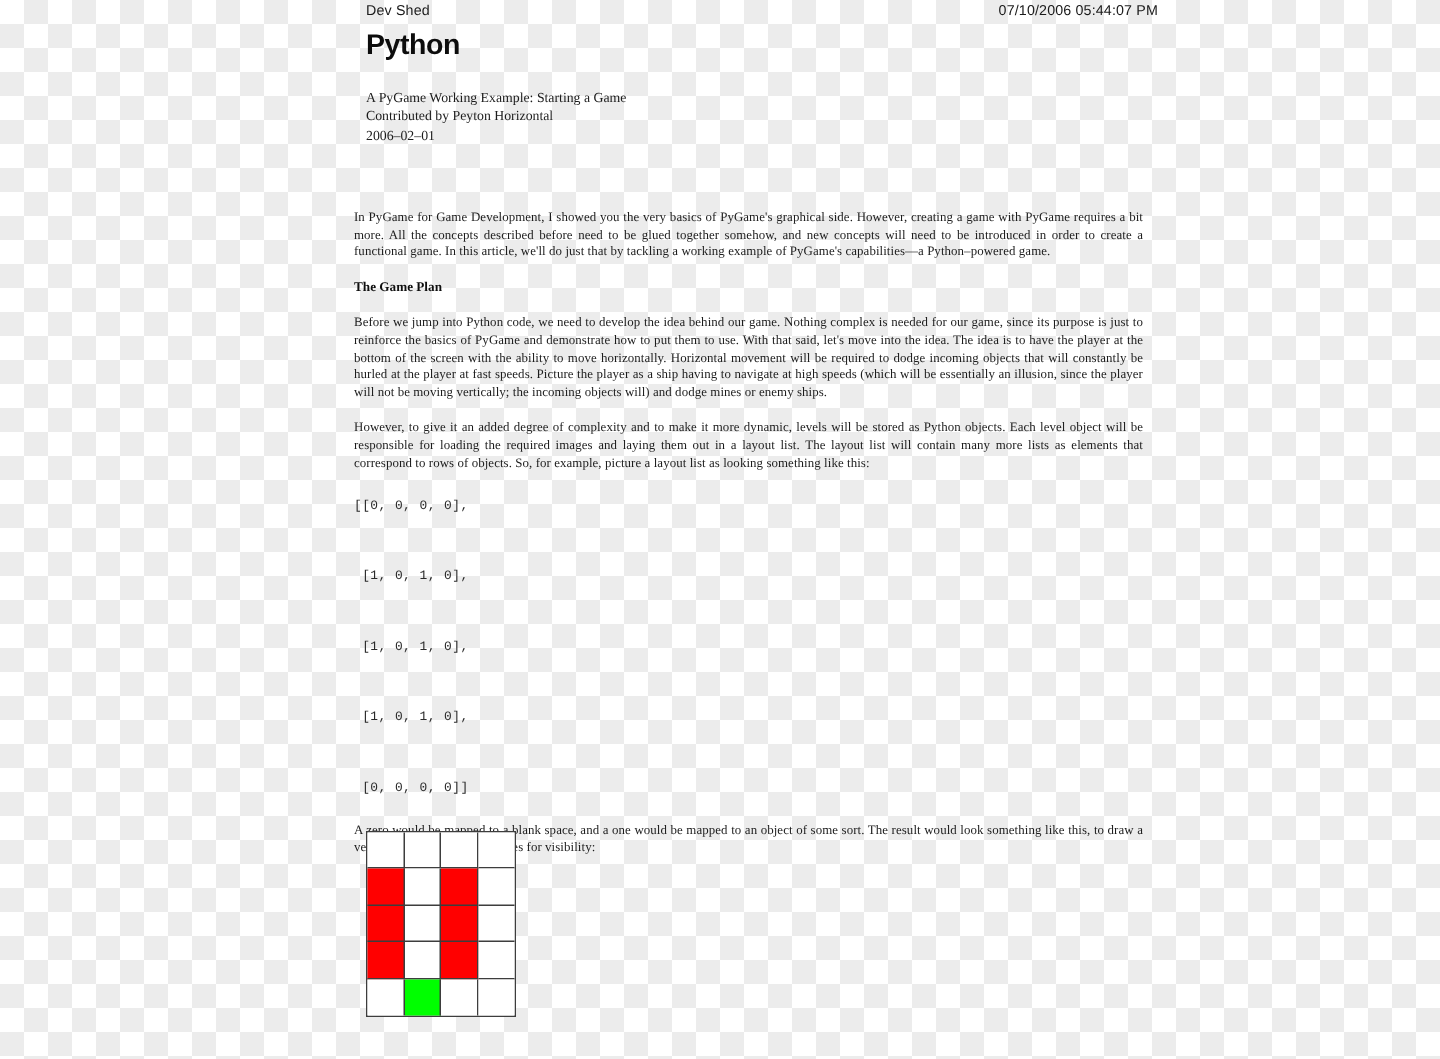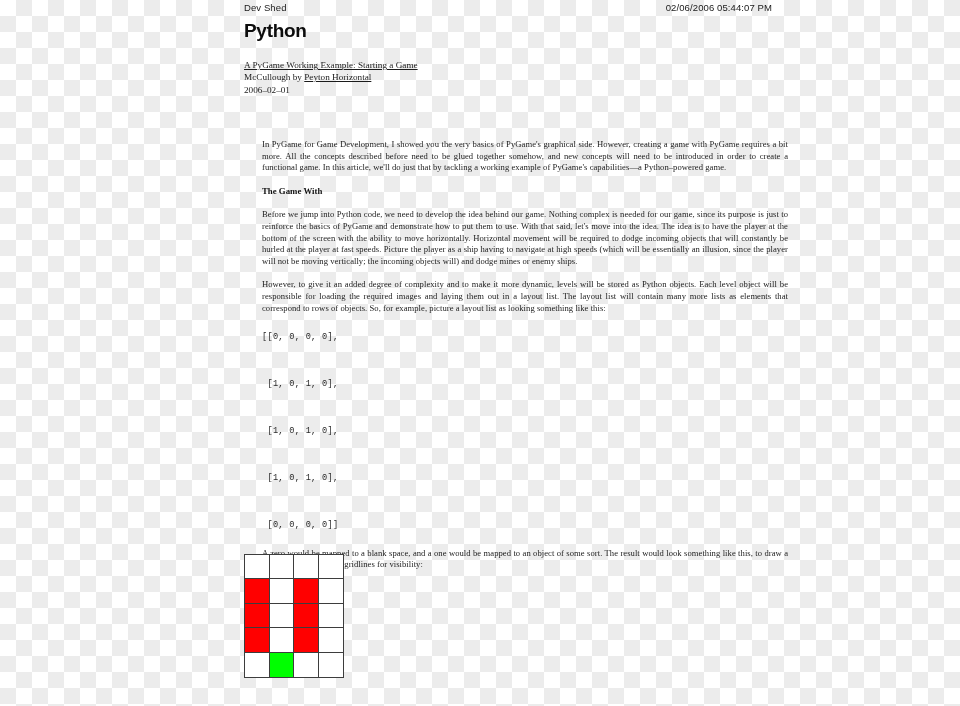--- a/index.html
+++ b/index.html
@@ -67,32 +67,31 @@
     position: absolute;
     left: 216px;
     top: 59px;
     font-size: 9.2px;
     line-height: 12.4px;
     color: #1c1c1c;
   }
   .byline a,
   .byline .ul {
     color: #1c1c1c;
-    text-decoration: underline;
   }
   .byline .article-link {
     display: block;
   }
   .byline .contrib { display: block; }
   .byline .date { display: block; }
 
   
   .content {
     position: absolute;
-    left: 234px;
+    left: 208px;
     top: 139px;
     width: 526px;
   }
   p.body {
     margin: 0 0 12px 0;
     font-size: 8.6px;
     line-height: 11.6px;
     text-align: justify;
     color: #1c1c1c;
     letter-spacing: 0.05px;
@@ -149,34 +148,34 @@
     color: #2a2a2a;
   }
 </style>
 </head>
 <body>
 
 <div id="page">
 
   <div class="run-head">
     <span class="site">Dev Shed</span>
-    <span class="stamp">02/06/2006 05:44:07 PM</span>
+    <span class="stamp">07/10/2006 05:44:07 PM</span>
   </div>
 
   <div class="doc-title">Python</div>
 
   <div class="byline">
     <span class="article-link"><span class="ul">A PyGame Working Example: Starting a Game</span></span>
-    <span class="contrib"><span>McCullough by </span><span class="ul">Peyton Horizontal</span></span>
+    <span class="contrib"><span>Contributed by </span><span class="ul">Peyton Horizontal</span></span>
     <span class="date">2006–02–01</span>
   </div>
 
   <div class="content">
     <p class="body">In PyGame for Game Development, I showed you the very basics of PyGame's graphical side. However, creating a game with PyGame requires a bit more. All the concepts described before need to be glued together somehow, and new concepts will need to be introduced in order to create a functional game. In this article, we'll do just that by tackling a working example of PyGame's capabilities—a Python–powered game.</p>
-    <h2 class="sub">The Game With</h2>
+    <h2 class="sub">The Game Plan</h2>
     <p class="body">Before we jump into Python code, we need to develop the idea behind our game. Nothing complex is needed for our game, since its purpose is just to reinforce the basics of PyGame and demonstrate how to put them to use. With that said, let's move into the idea. The idea is to have the player at the bottom of the screen with the ability to move horizontally. Horizontal movement will be required to dodge incoming objects that will constantly be hurled at the player at fast speeds. Picture the player as a ship having to navigate at high speeds (which will be essentially an illusion, since the player will not be moving vertically; the incoming objects will) and dodge mines or enemy ships.</p>
     <p class="body">However, to give it an added degree of complexity and to make it more dynamic, levels will be stored as Python objects. Each level object will be responsible for loading the required images and laying them out in a layout list. The layout list will contain many more lists as elements that correspond to rows of objects. So, for example, picture a layout list as looking something like this:</p>
     <pre class="code">[[0, 0, 0, 0],
 
  [1, 0, 1, 0],
 
  [1, 0, 1, 0],
 
  [1, 0, 1, 0],
 

